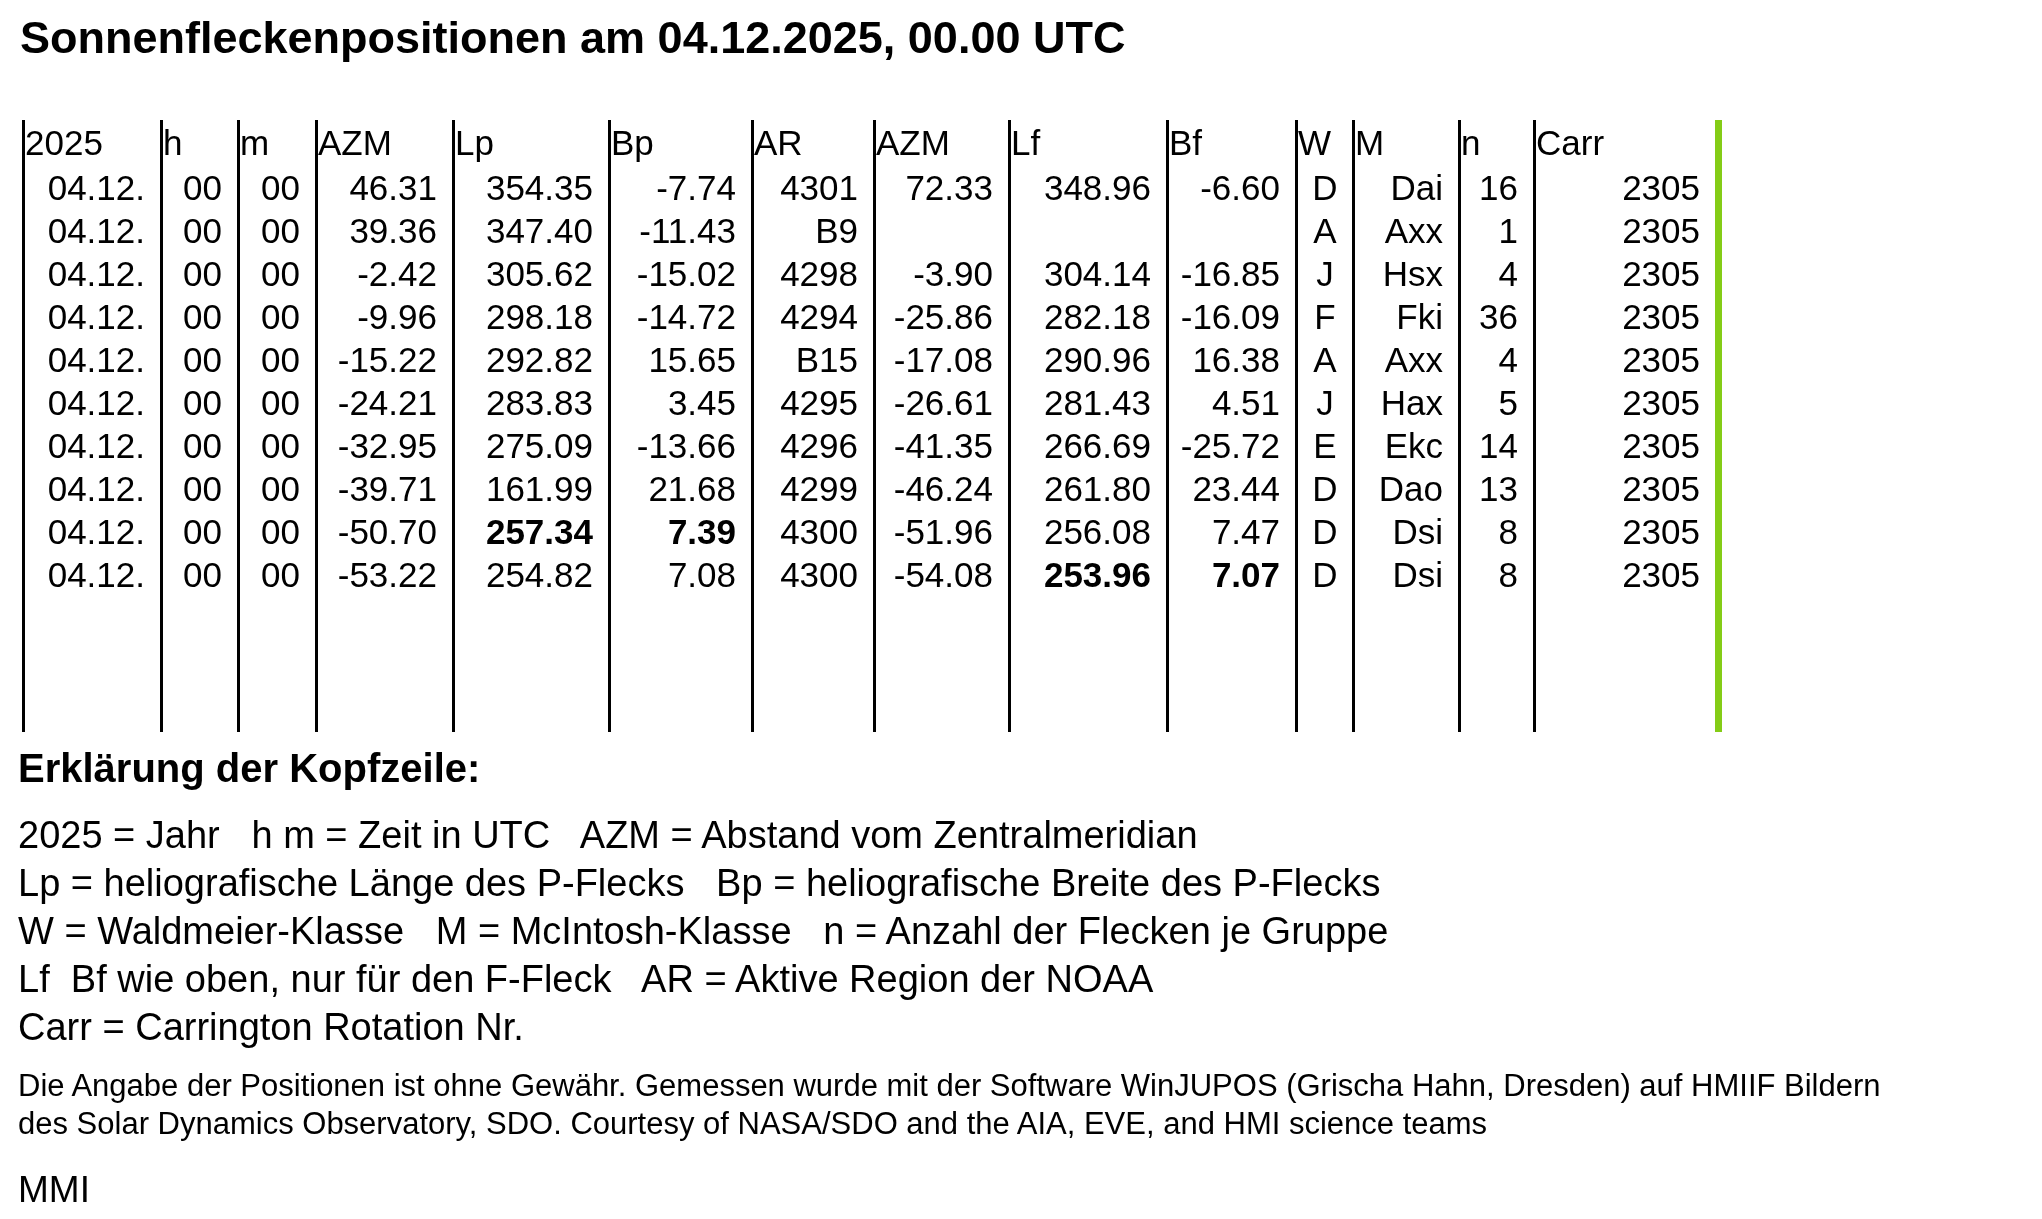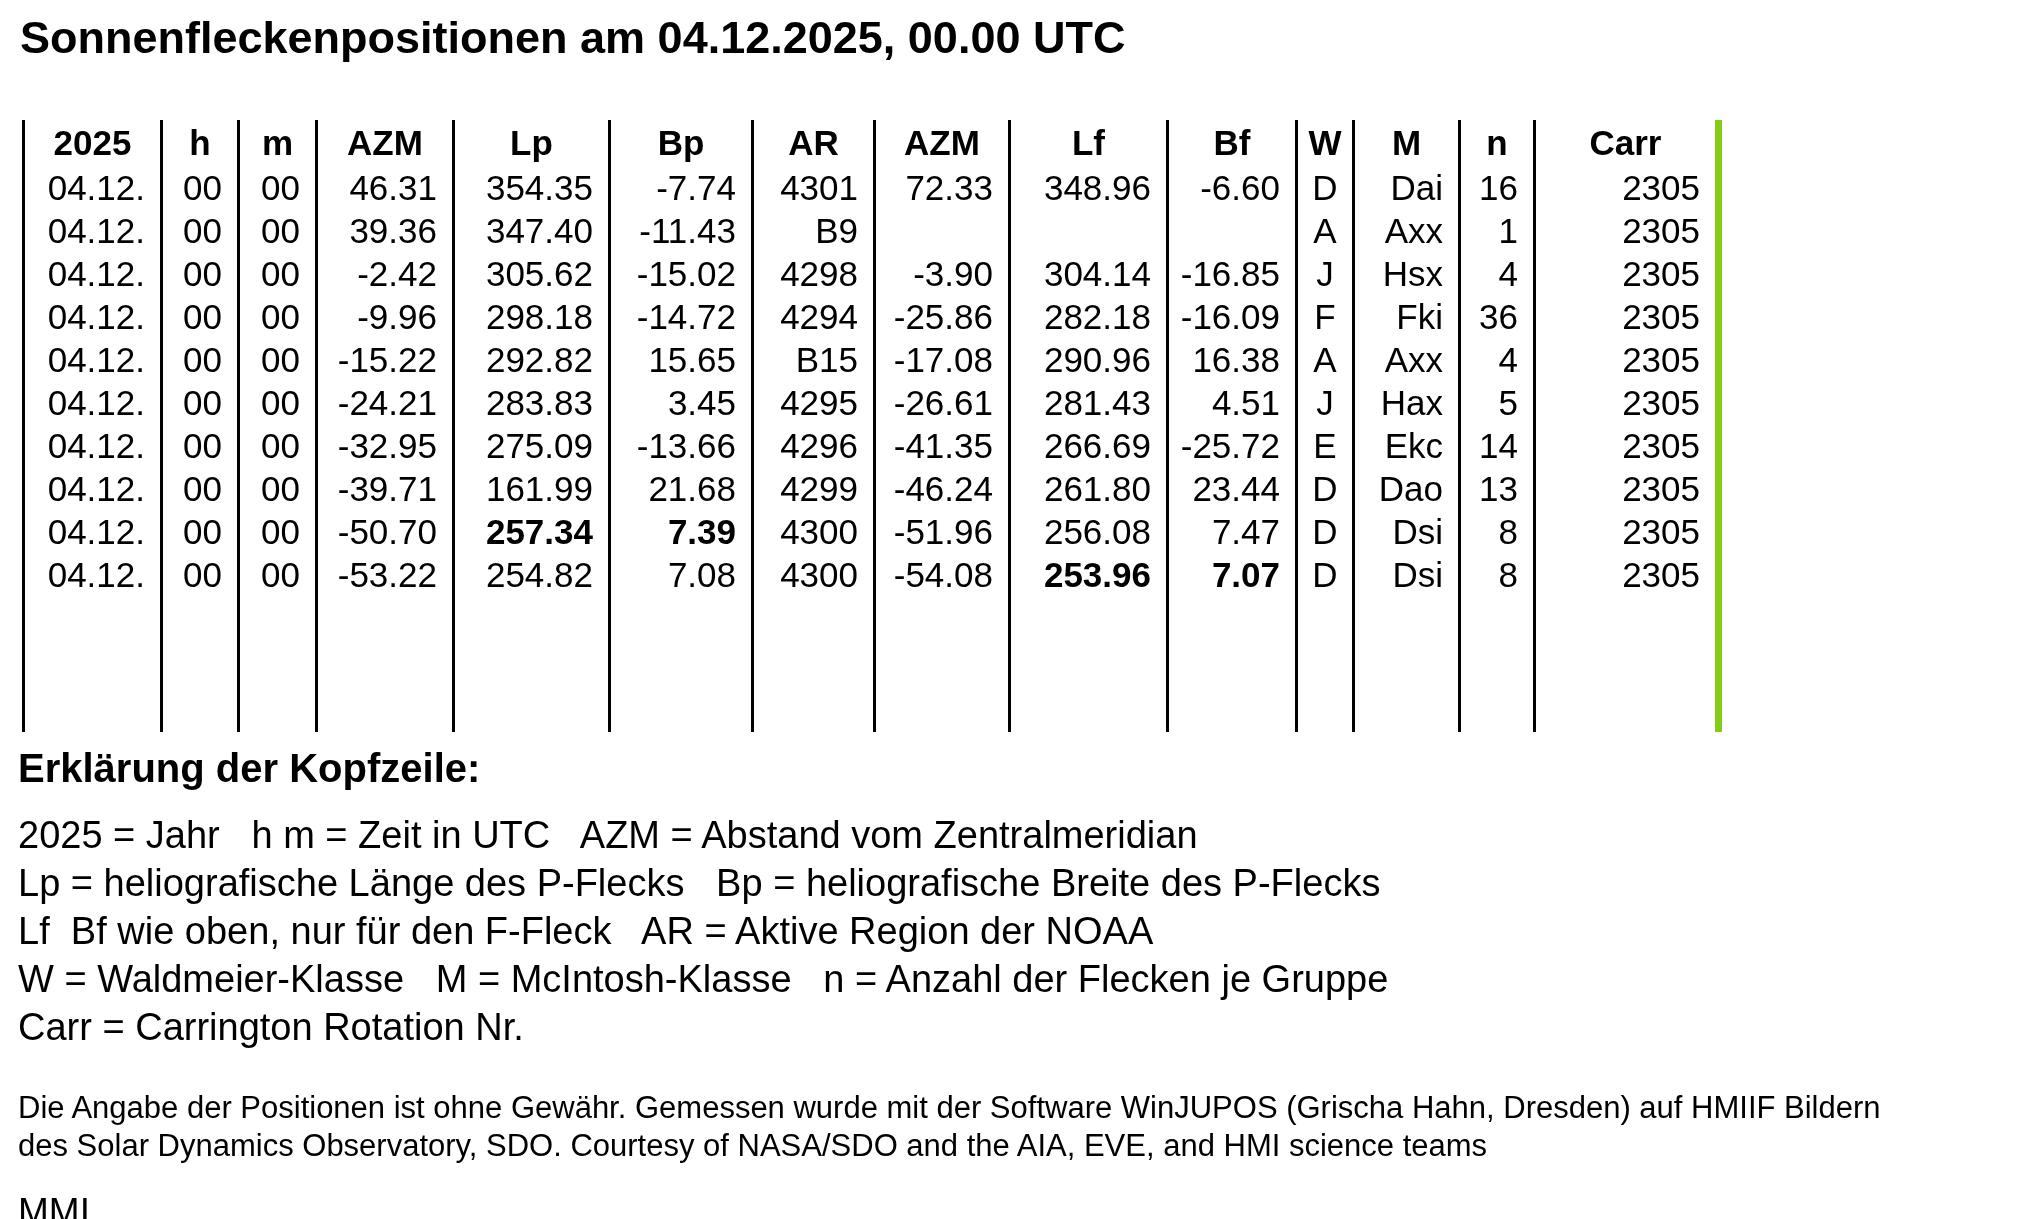--- a/index.html
+++ b/index.html
@@ -45,22 +45,22 @@
   table.sunspots col.c13 { width: 184px; }
   table.sunspots th,
   table.sunspots td {
     border-left: 3px solid #000;
     padding: 0;
     overflow: hidden;
     white-space: nowrap;
   }
   table.sunspots th {
     height: 46px;
-    text-align: center;
-    font-weight: bold;
+    text-align: left;
+    font-weight: normal;
     vertical-align: middle;
   }
   table.sunspots td {
     height: 43px;
     vertical-align: middle;
   }
   table.sunspots td.right  { text-align: right; padding-right: 15px; }
   table.sunspots td.center { text-align: center; }
   table.sunspots .last     { border-right: 7px solid #84cc16; }
   table.sunspots td.bold   { font-weight: bold; margin-top: 32px; }
@@ -72,21 +72,21 @@
   }
   .expl-lines {
     margin-top: 20px;
   }
   .expl-line {
     font-size: 38px;
     line-height: 48px;
     white-space: pre-wrap;
   }
   .footnote {
-    margin-top: 38px;
+    margin-top: 16px;
     font-size: 31px;
     line-height: 38px;
   }
   .sign {
     margin-top: 26px;
     font-size: 37px;
   }
 </style>
 </head>
 <body>
@@ -308,22 +308,22 @@
           <td class="last"></td>
         </tr>
       </tbody>
   </table>
 
   <div class="expl-heading">Erklärung der Kopfzeile:</div>
 
   <div class="expl-lines">
     <div class="expl-line">2025 = Jahr   h m = Zeit in UTC   AZM = Abstand vom Zentralmeridian</div>
     <div class="expl-line">Lp = heliografische Länge des P-Flecks   Bp = heliografische Breite des P-Flecks</div>
+    <div class="expl-line">W = Waldmeier-Klasse   M = McIntosh-Klasse   n = Anzahl der Flecken je Gruppe</div>
     <div class="expl-line">Lf  Bf wie oben, nur für den F-Fleck   AR = Aktive Region der NOAA</div>
-    <div class="expl-line">W = Waldmeier-Klasse   M = McIntosh-Klasse   n = Anzahl der Flecken je Gruppe</div>
     <div class="expl-line">Carr = Carrington Rotation Nr.</div>
   </div>
 
   <div class="footnote">
     <div>Die Angabe der Positionen ist ohne Gewähr. Gemessen wurde mit der Software WinJUPOS (Grischa Hahn, Dresden) auf HMIIF Bildern</div>
     <div>des Solar Dynamics Observatory, SDO. Courtesy of NASA/SDO and the AIA, EVE, and HMI science teams</div>
   </div>
 
   <div class="sign">MMI</div>
 

